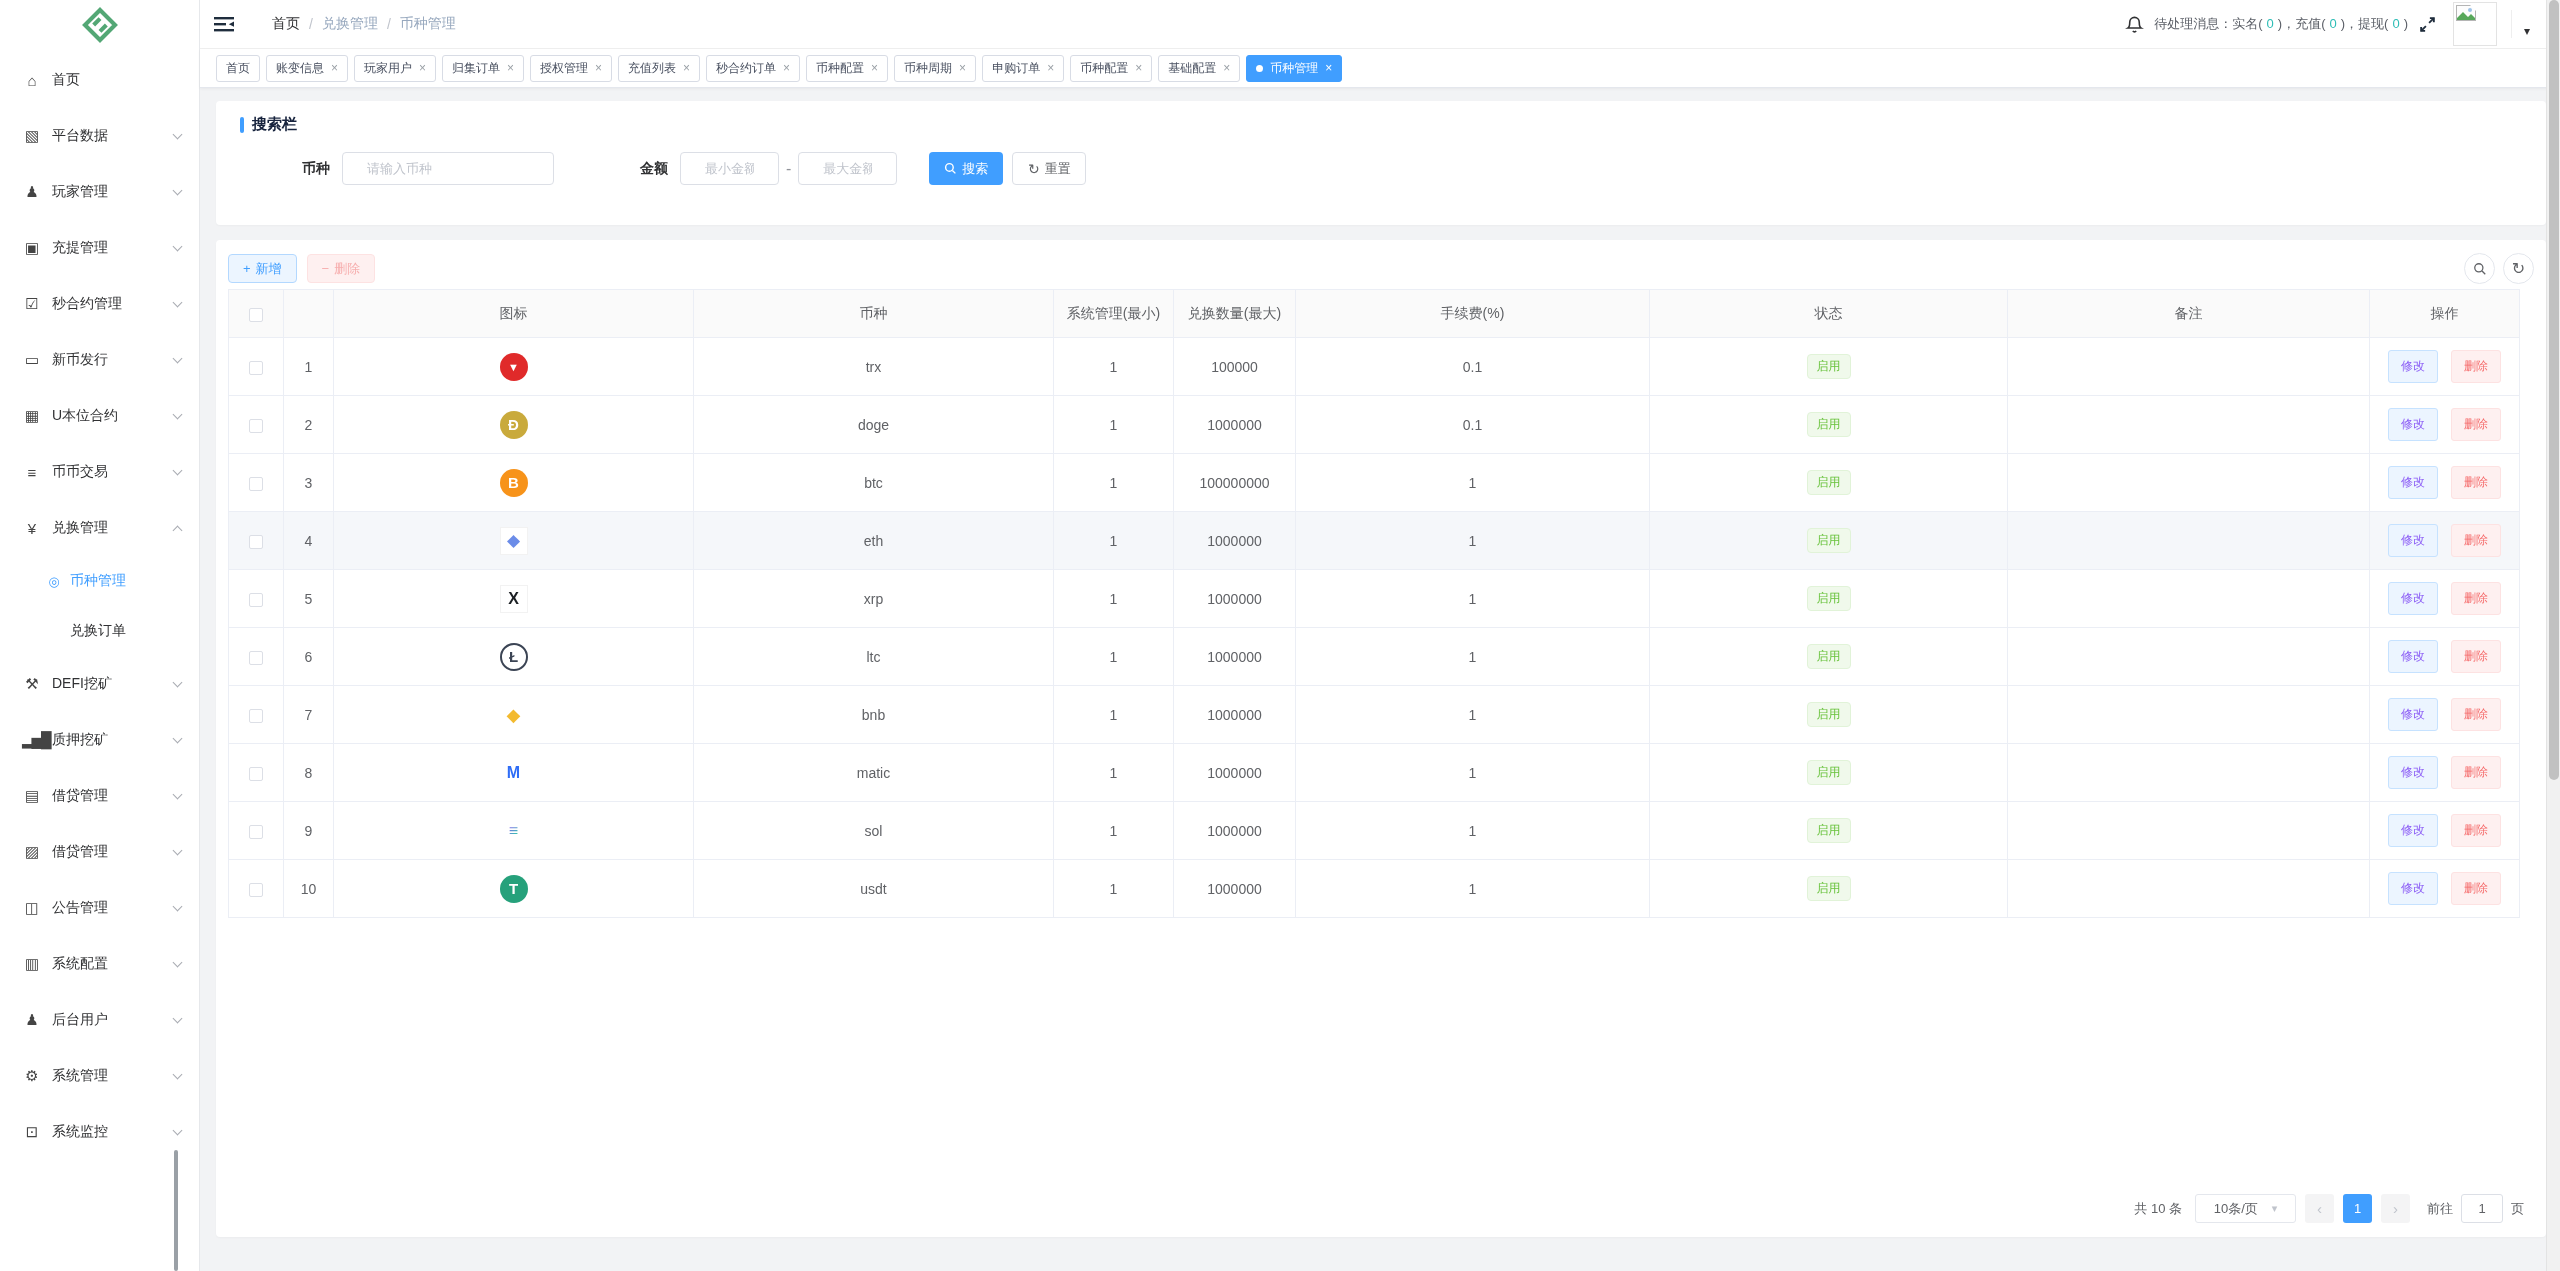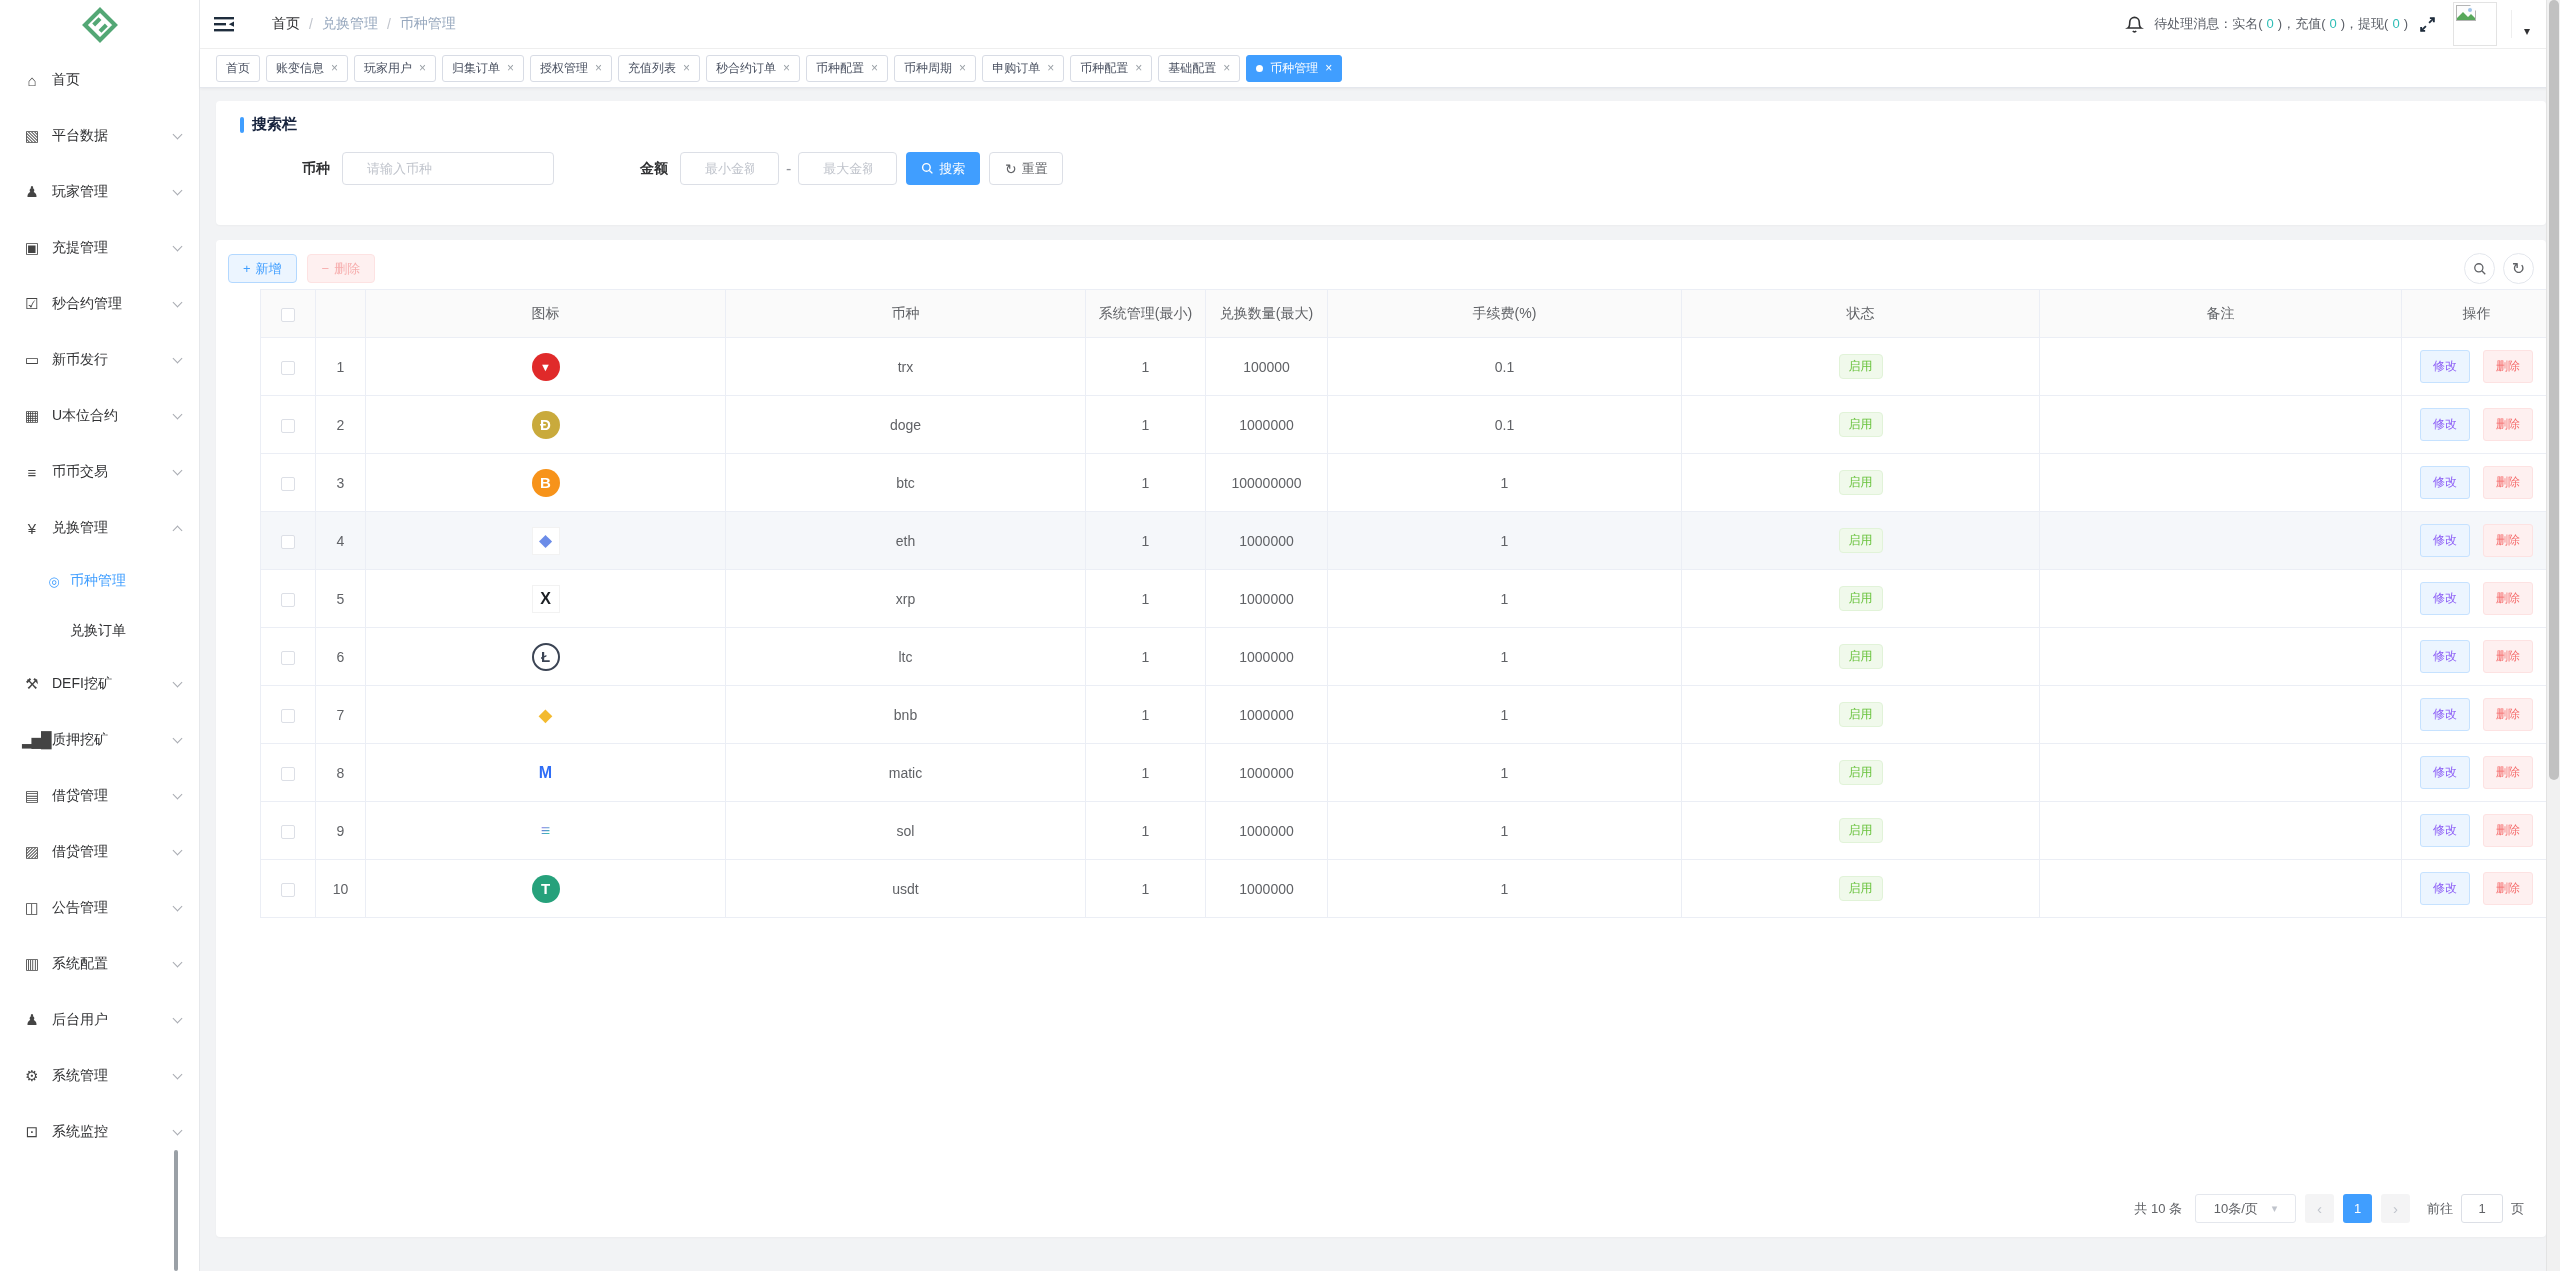--- a/index.html
+++ b/index.html
@@ -57,35 +57,35 @@
   .search-form { display:flex; align-items:center; margin-top:18px; }
   .form-label { font-size:14px; font-weight:bold; color:#303133; margin-right:12px; }
   .form-label.lbl-coin { margin-left:62px; }
   .inp { height:33px; border:1px solid #dcdfe6; border-radius:4px; padding:0 24px; font-size:13px; color:#606266; background:#fff; outline:none; }
   .inp::placeholder { color:#c0c4cc; }
   .inp-coin { width:212px; }
   .inp-amount { width:99px; }
   .range-sep { margin:0 7px; color:#909399; }
   .lbl-amount { margin-left:86px; }
   .btn { height:33px; border-radius:4px; font-size:13px; display:inline-flex; align-items:center; justify-content:center; cursor:pointer; border:1px solid transparent; }
-  .btn-search { background:#409eff; color:#fff; width:74px; margin-left:9px; gap:5px; }
+  .btn-search { background:#409eff; color:#fff; width:74px; margin-left:32px; gap:5px; }
   .btn-reset { background:#fff; color:#606266; border-color:#dcdfe6; width:74px; margin-left:9px; gap:5px; }
   .refresh-glyph { font-size:14px; line-height:1; }
 
   
   .table-card { flex:1; padding:13px 12px 12px 12px; display:flex; flex-direction:column; min-height:0; }
   .toolbar { display:flex; align-items:center; margin-bottom:5px; flex:none; }
   .btn-plain { height:29px; padding:0 14px; border-radius:4px; font-size:13px; display:inline-flex; align-items:center; gap:5px; cursor:pointer; }
   .btn-add { color:#409eff; background:#ecf5ff; border:1px solid #b3d8ff; }
   .btn-del { color:#f7aeae; background:#fef0f0; border:1px solid #fde2e2; margin-left:10px; }
   .circle-btn { width:31px; height:31px; border-radius:50%; border:1px solid #e4e7ed; background:#fff; display:flex; align-items:center; justify-content:center; color:#606266; cursor:pointer; }
   .circle-btn + .circle-btn { margin-left:8px; }
   .toolbar-right { margin-left:auto; display:flex; }
 
-  table.grid { border-collapse:collapse; table-layout:fixed; width:1890px; font-size:14px; flex:none;margin-left:32px; }
+  table.grid { border-collapse:collapse; table-layout:fixed; width:1890px; font-size:14px; flex:none; }
   .grid th, .grid td { border:1px solid #ebeef5; text-align:center; overflow:hidden; white-space:nowrap; }
   .grid th { height:48px; background:#fafafa; color:#606266; font-weight:500; font-size:14px; }
   .grid td { height:58px; color:#606266; background:#fff; }
   .grid tr.hover td { background:#f5f7fa; }
   .checkbox { display:inline-block; width:14px; height:14px; border:1px solid #dcdfe6; border-radius:2px; background:#fff; vertical-align:middle; cursor:pointer; }
   .coin { width:28px; height:28px; margin:0 auto; display:flex; align-items:center; justify-content:center; font-size:15px; }
   .coin-trx { background:#e02a2a; border-radius:50%; color:#fff; font-size:11px; }
   .coin-doge { background:#c9aa3c; border-radius:50%; color:#fff; font-weight:bold; }
   .coin-btc { background:#f7931a; border-radius:50%; color:#fff; font-weight:bold; }
   .coin-eth { background:#fff; border:1px solid #f2f2f2; color:#6b8ce8; font-size:17px; }

